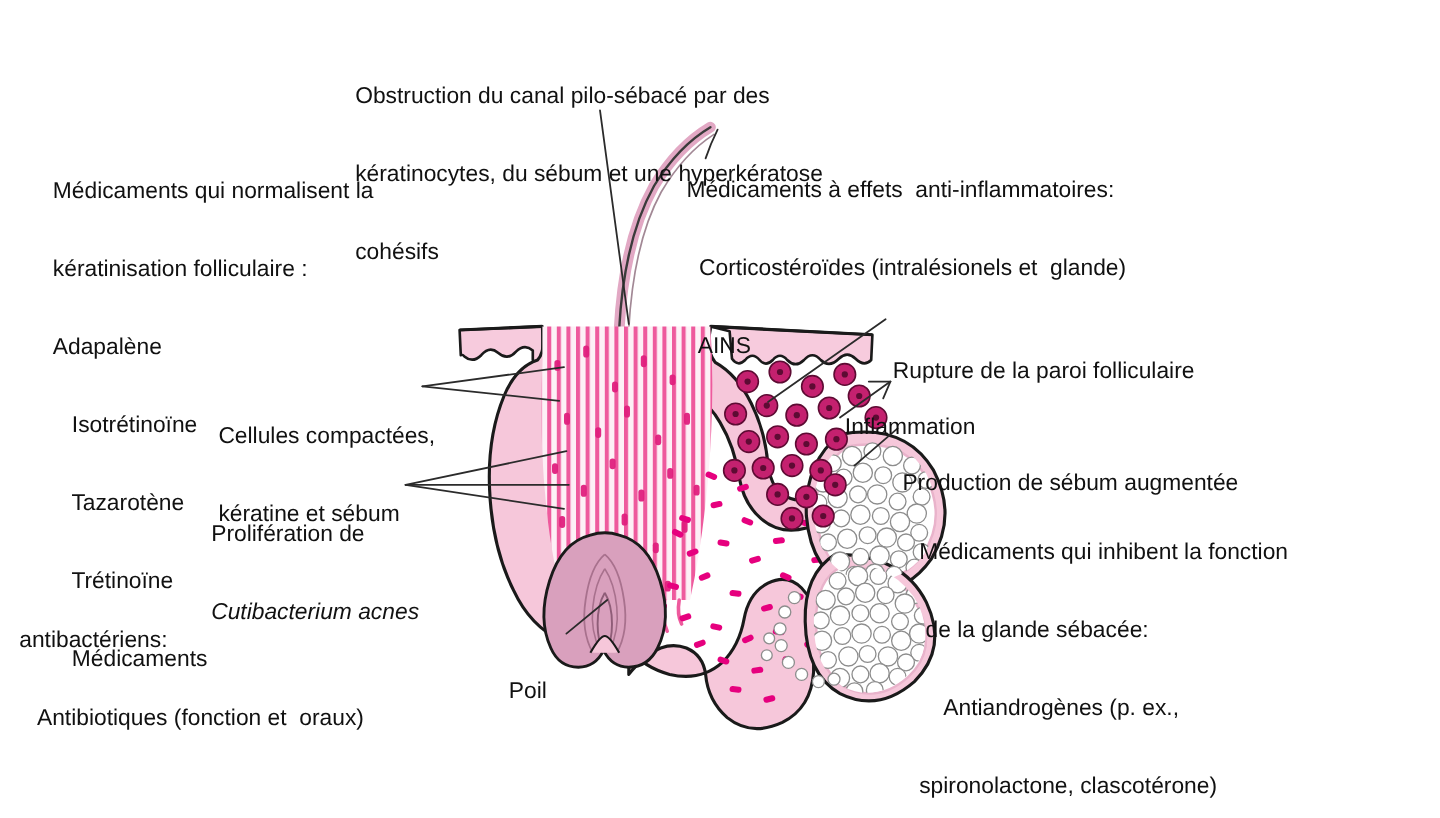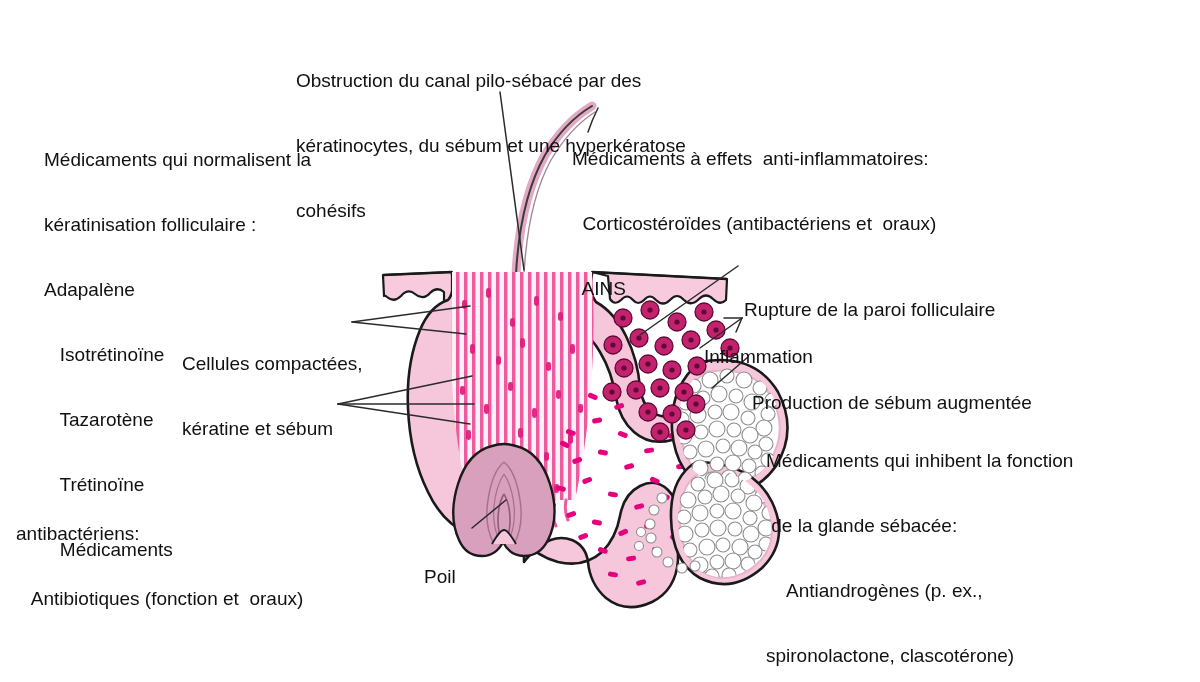--- a/index.html
+++ b/index.html
@@ -436,21 +436,21 @@
     <div>kératinisation folliculaire :</div>
     <div>Adapalène</div>
     <div>   Isotrétinoïne</div>
     <div>   Tazarotène</div>
     <div>   Trétinoïne</div>
     <div>   Médicaments</div>
   </div>
 
   <div class="lbl t19" style="left:572px;top:105px;">
     <div>Médicaments à effets  anti-inflammatoires:</div>
-    <div>  Corticostéroïdes (antibactériens et  oraux)</div>
+    <div>  Corticostéroïdes (intralésionels et  glande)</div>
     <div>  AINS</div>
   </div>
 
   <div class="lbl t19" style="left:744px;top:256px;">
     <div>Rupture de la paroi folliculaire</div>
   </div>
 
   <div class="lbl t19" style="left:704px;top:303px;">
     <div>Inflammation</div>
   </div>
@@ -468,20 +468,24 @@
     
     
     
   </div>
 
   <div class="lbl t19" style="left:182px;top:310px;">
     <div>Cellules compactées,</div>
     <div>kératine et sébum</div>
   </div>
 
+  <div class="lbl t19" style="left:176px;top:392px;">
+    <div>Prolifération de</div>
+    <div class="ital">Cutibacterium acnes</div>
+  </div>
 
   <div class="lbl t19" style="left:16px;top:480px;">
     <div>antibactériens:</div>
     <div>   Antibiotiques (fonction et  oraux)</div>
     
     
   </div>
 
   <div class="lbl t19" style="left:424px;top:523px;">
     <div>Poil</div>

